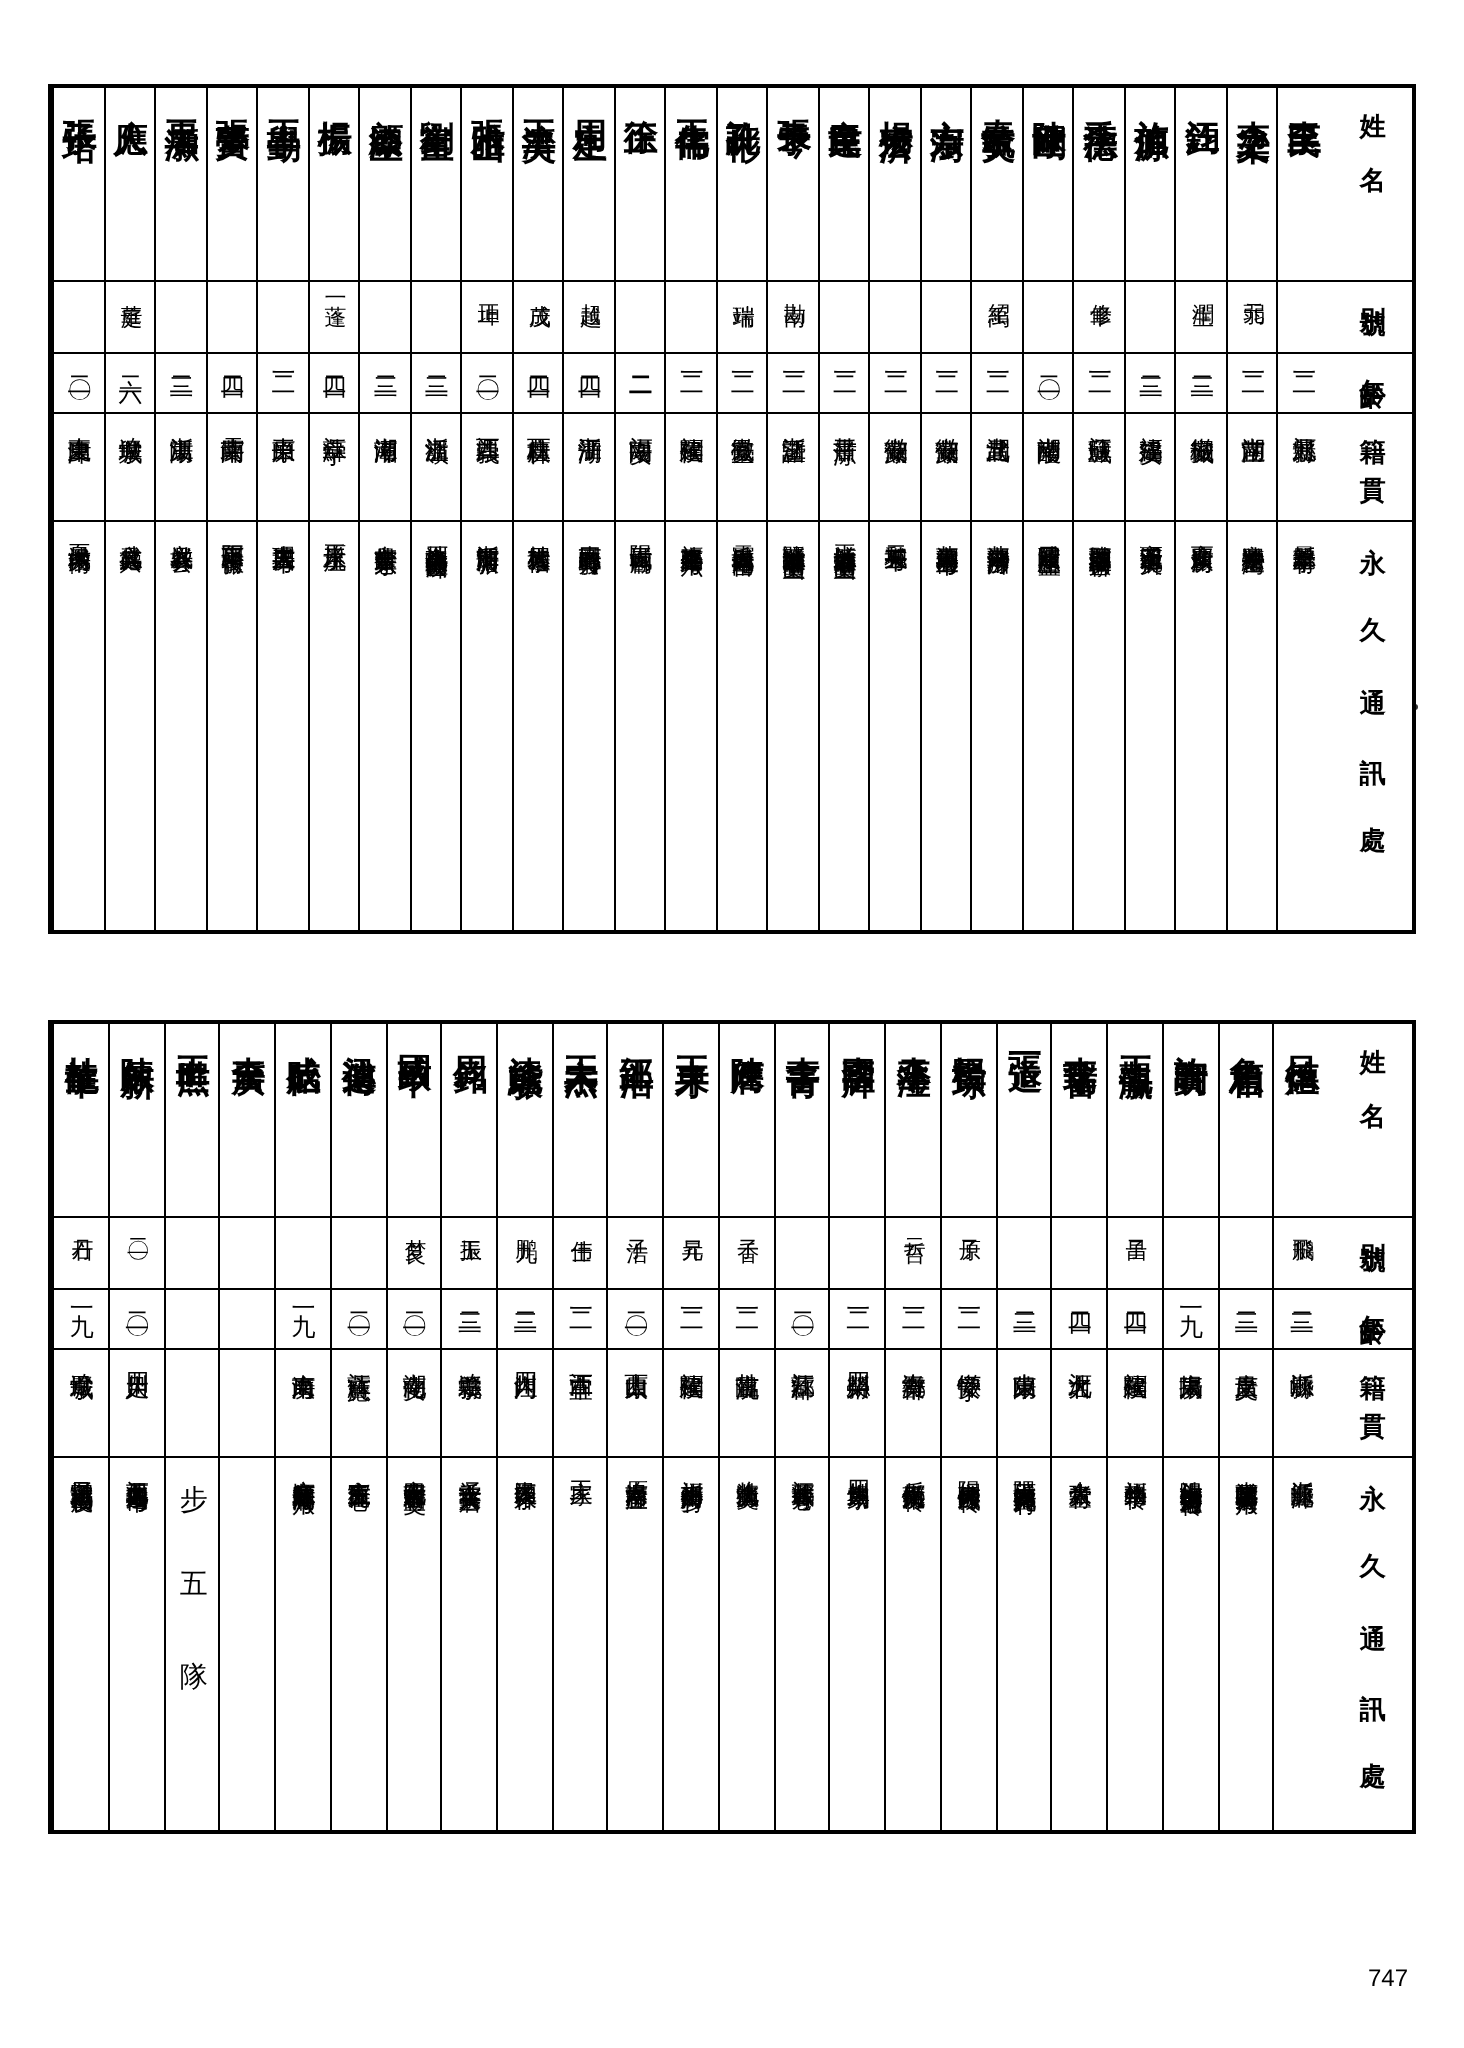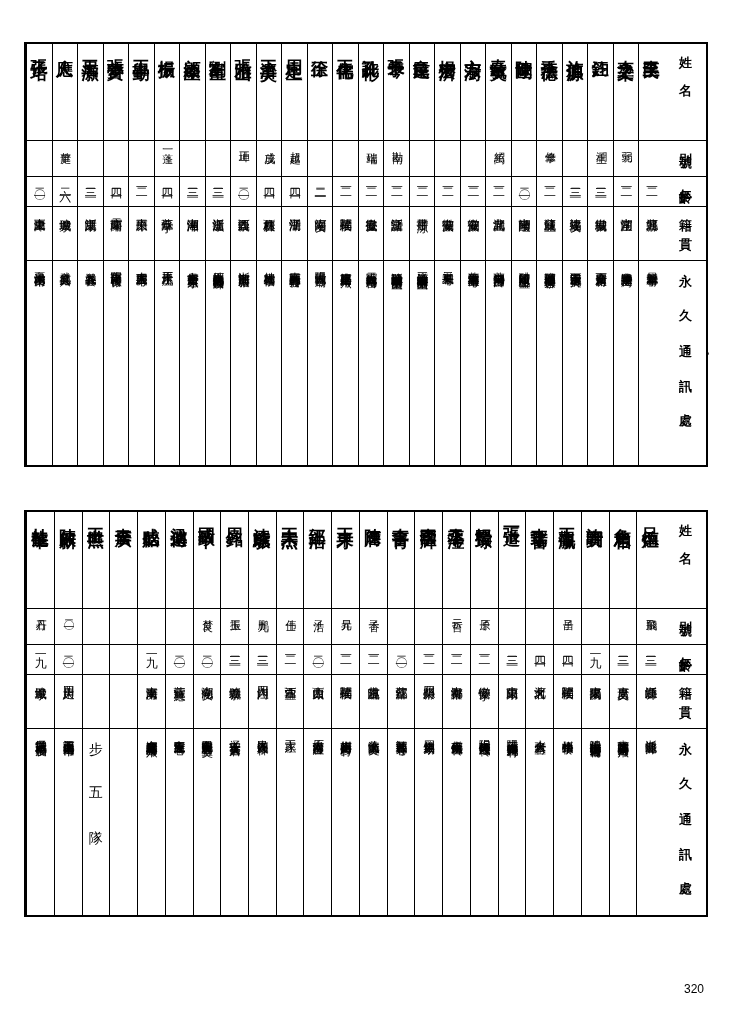--- a/index.html
+++ b/index.html
@@ -969,15 +969,15 @@
         </div>
         <div class="cell r-addr">
           <span class="v-wrap">辽宁凤城鷄冠山福度长</span>
         </div>
       </div>
 
   </div>
 
   <div class="speck" style="left:706px; top:352px;"></div>
 
-  <div class="page-number">320</div>
+  <div class="page-number">747</div>
 
 </div>
 
 </body></html>

